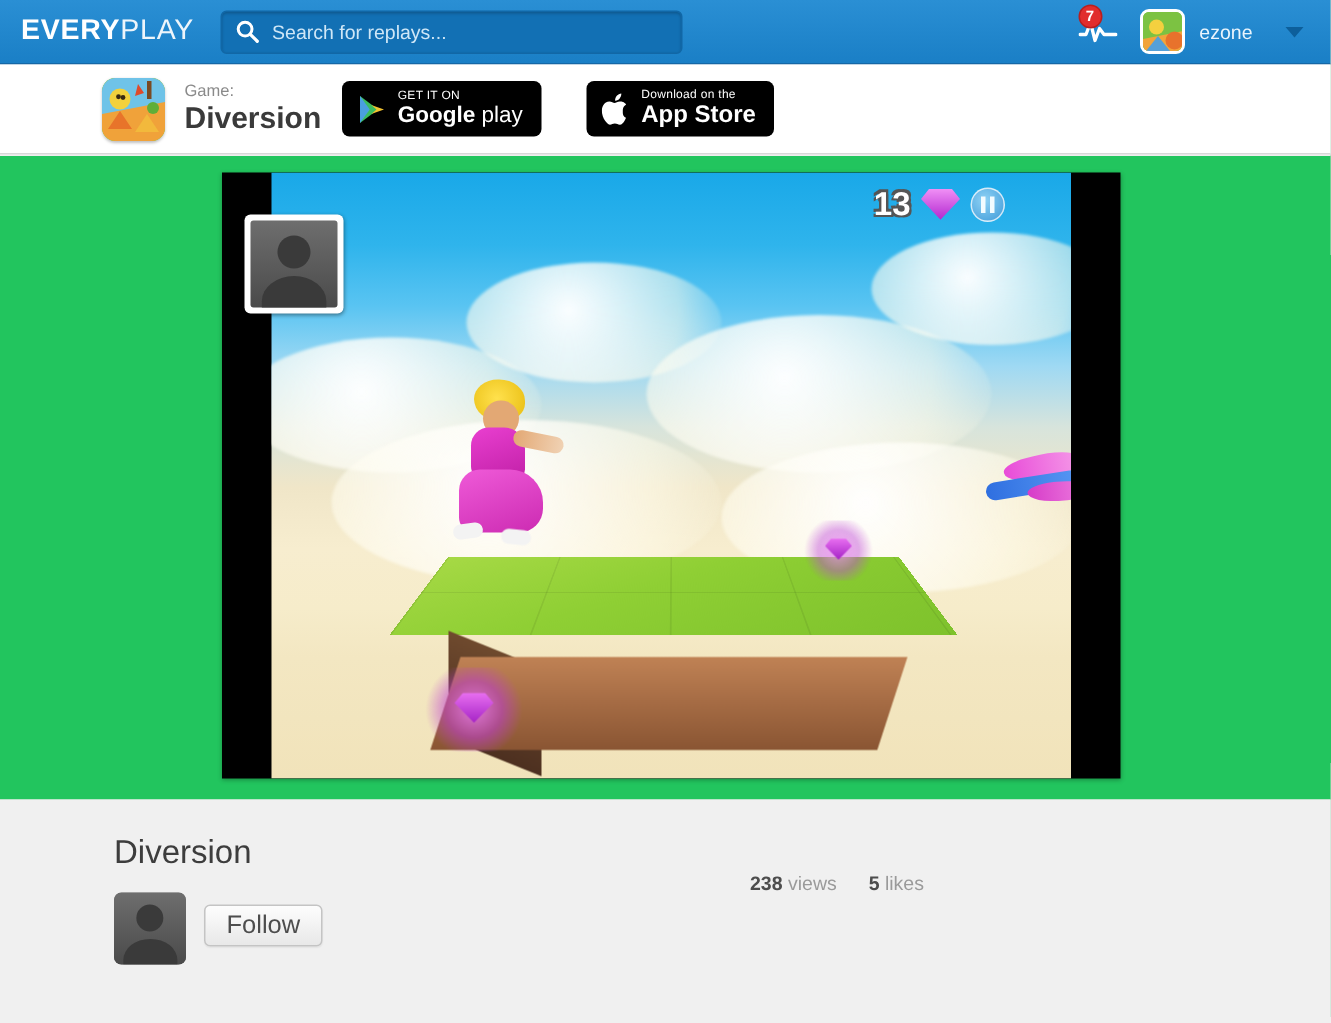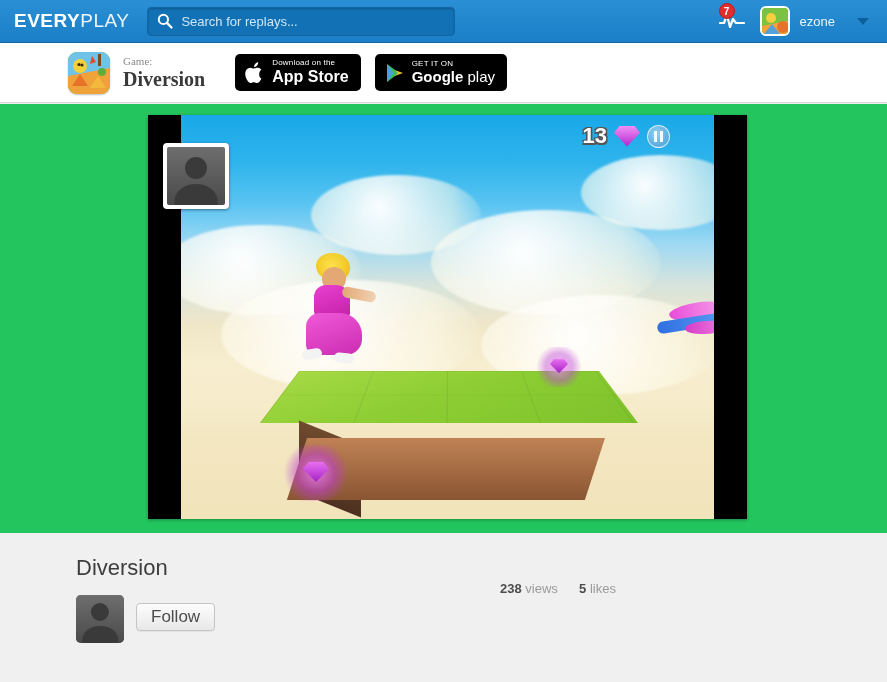--- a/index.html
+++ b/index.html
@@ -80,21 +80,21 @@
     border-bottom: 1px solid #d8d8d8;
     display: flex; align-items: center;
   }
   .game-icon {
     margin-left: 68px;
     width: 42px; height: 42px; border-radius: 9px;
     overflow: hidden; position: relative;
     box-shadow: 0 1px 2px rgba(0,0,0,.25);
     background: #8ec63f;
   }
-  .game-text { margin-left: 13px; line-height: 1.1; font-family: Liberation Serif, serif; }
+  .game-text { margin-left: 13px; line-height: 1.1; }
   .game-label { font-size: 11px; color: #8a8a8a; }
   .game-title { font-size: 20px; font-weight: bold; color: #3a3a3a; margin-top: 1px; }
 
   .store-badge {
     height: 37px; border-radius: 5px; background: #000000;
     display: flex; align-items: center; padding: 0 12px 0 10px;
     color: #fff; text-decoration: none;
   }
   .badge-apple { margin-left: 30px; }
   .badge-google { margin-left: 14px; }
@@ -323,43 +323,43 @@
       <path d="M24 4 L28 10 L22 12 Z" fill="#e04a2a"></path>
       <rect x="30" y="2" width="3" height="12" fill="#7a4a22"></rect>
       <circle cx="34" cy="20" r="4" fill="#60ae38"></circle>
     </svg>
   </div>
   <div class="game-text">
     <div class="game-label">Game:</div>
     <div class="game-title">Diversion</div>
   </div>
 
-  <a class="store-badge badge-apple">
-    <svg width="20" height="24" viewBox="0 0 20 24">
-      <path d="M14.2 12.6c0-2.6 2.1-3.8 2.2-3.9-1.2-1.8-3.1-2-3.8-2-1.6-.2-3.1.9-3.9.9-.8 0-2.1-.9-3.4-.9-1.7 0-3.3 1-4.2 2.6-1.8 3.1-.5 7.7 1.3 10.2.9 1.2 1.9 2.6 3.2 2.6 1.3-.1 1.8-.8 3.3-.8 1.5 0 2 .8 3.3.8 1.4 0 2.2-1.2 3.1-2.5.7-1 1-2 1.1-2.1-.1 0-2.2-.9-2.2-3.4z" fill="#ffffff"></path>
-      <path d="M12.1 4.6c.7-.9 1.2-2.1 1.1-3.3-1 0-2.3.7-3 1.6-.7.8-1.2 2-1.1 3.2 1.1.1 2.3-.6 3-1.5z" fill="#ffffff"></path>
-    </svg>
-    <span class="store-lines">
-      <span class="store-small">Download on the</span>
-      <span class="store-big">App Store</span>
-    </span>
-  </a>
-
   <a class="store-badge badge-google">
     <svg width="20" height="22" viewBox="0 0 20 22">
       <path d="M2 2 L14 11 L2 20 Z" fill="#3bbd5f"></path>
       <path d="M2 2 L8.5 11 L2 20 Z" fill="#4a9fe0"></path>
       <path d="M9.5 8 L18 11 L9.5 14 L13 11 Z" fill="#f2c230"></path>
       <path d="M9.5 14 L18 11 L14 11 L2 20 Z" fill="#e8513f" opacity="0"></path>
     </svg>
     <span class="store-lines">
       <span class="store-small">GET IT ON</span>
       <span class="store-big-g"><b>Google</b><span> play</span></span>
     </span>
   </a>
+
+  <a class="store-badge badge-apple">
+    <svg width="20" height="24" viewBox="0 0 20 24">
+      <path d="M14.2 12.6c0-2.6 2.1-3.8 2.2-3.9-1.2-1.8-3.1-2-3.8-2-1.6-.2-3.1.9-3.9.9-.8 0-2.1-.9-3.4-.9-1.7 0-3.3 1-4.2 2.6-1.8 3.1-.5 7.7 1.3 10.2.9 1.2 1.9 2.6 3.2 2.6 1.3-.1 1.8-.8 3.3-.8 1.5 0 2 .8 3.3.8 1.4 0 2.2-1.2 3.1-2.5.7-1 1-2 1.1-2.1-.1 0-2.2-.9-2.2-3.4z" fill="#ffffff"></path>
+      <path d="M12.1 4.6c.7-.9 1.2-2.1 1.1-3.3-1 0-2.3.7-3 1.6-.7.8-1.2 2-1.1 3.2 1.1.1 2.3-.6 3-1.5z" fill="#ffffff"></path>
+    </svg>
+    <span class="store-lines">
+      <span class="store-small">Download on the</span>
+      <span class="store-big">App Store</span>
+    </span>
+  </a>
 </div>
 
 <div class="video-section">
   <div class="player">
 
     <div class="game-scene">
       <div class="cloud" style="left:-20px; top:110px; width:200px; height:90px;"></div>
       <div class="cloud" style="left:130px; top:60px; width:170px; height:80px;"></div>
       <div class="cloud" style="left:250px; top:95px; width:230px; height:105px;"></div>
       <div class="cloud" style="left:400px; top:40px; width:160px; height:75px;"></div>

